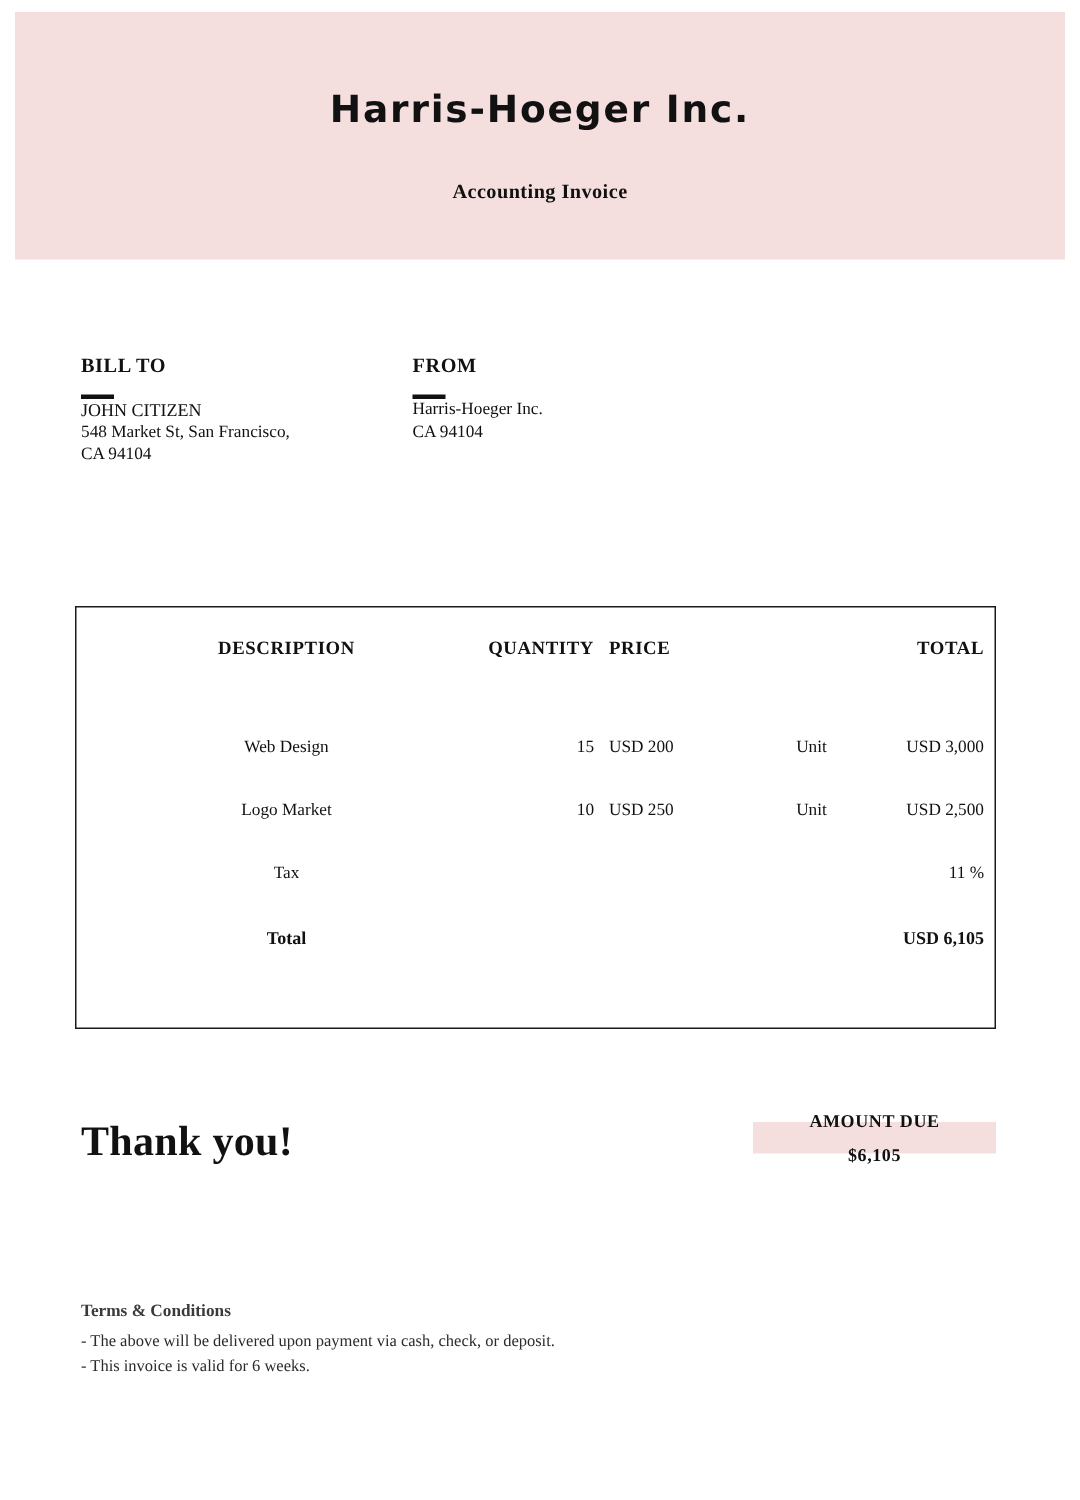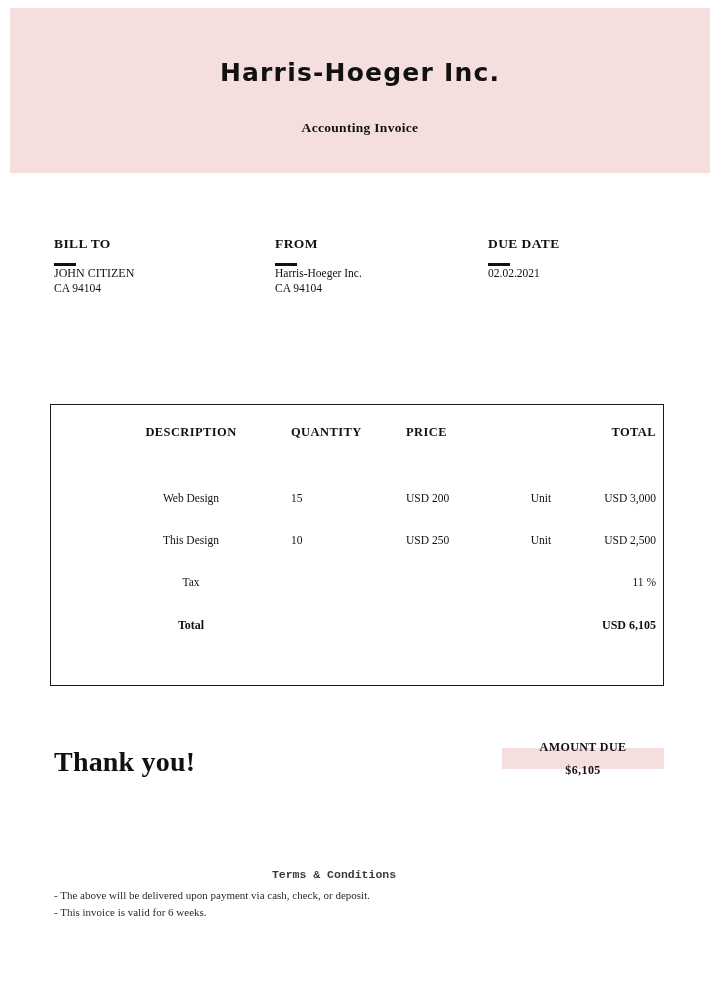--- a/index.html
+++ b/index.html
@@ -113,21 +113,21 @@
     width: 100%;
     height: 22px;
   }
   .t-head .cell,
   .t-row .cell {
     position: absolute;
     font-family: "Liberation Serif", serif;
     color: #111111;
   }
   .c-desc  { left: 55px;  width: 170px; text-align: center; }
-  .c-qty   { left: 240px; width: 105px; text-align: left; }
+  .c-qty   { left: 240px; width: 105px; text-align: right; }
   .c-price { left: 355px; width: 90px;  text-align: left; }
   .c-unit  { left: 455px; width: 70px;  text-align: center; }
   .c-total { left: 505px; width: 100px; text-align: right; }
 
   .t-head .cell {
     font-weight: bold;
     font-size: 12.5px;
     letter-spacing: 0.4px;
   }
   .t-row {
@@ -173,26 +173,25 @@
     flex-direction: column;
   }
   
   .terms {
     position: absolute;
     left: 44px;
     top: 860px;
     width: 560px;
   }
   .terms-title {
-    font-family: Liberation Mono, monospace;
+    font-family: Liberation Serif, serif;
     font-weight: bold;
     font-size: 11.5px;
     color: #3a3a3a;
     margin-bottom: 6px;
-    text-align: center;
   }
   .terms-line {
     font-family: "Liberation Serif", serif;
     font-size: 11px;
     line-height: 17px;
     color: #2b2b2b;
   }
 </style>
 </head>
 <body>
@@ -204,40 +203,34 @@
     <div class="doc-subtitle">Accounting Invoice</div>
   </div>
 
   <div class="meta">
 
     <div class="meta-col bill">
       <div class="meta-title">BILL TO</div>
       <div class="meta-rule"></div>
       <div class="meta-body">
         <div class="strong">JOHN CITIZEN</div>
+        <div>548 Market St, San Francisco,</div>
         <div>CA 94104</div>
       </div>
     </div>
 
     <div class="meta-col from">
       <div class="meta-title">FROM</div>
       <div class="meta-rule"></div>
       <div class="meta-body">
         <div>Harris-Hoeger Inc.</div>
         <div>CA 94104</div>
       </div>
     </div>
 
-    <div class="meta-col due">
-      <div class="meta-title">DUE DATE</div>
-      <div class="meta-rule"></div>
-      <div class="meta-body">
-        <div>02.02.2021</div>
-      </div>
-    </div>
 
   </div>
 
   <div class="table-box">
 
     <div class="t-head">
       <div class="cell c-desc">DESCRIPTION</div>
       <div class="cell c-qty">QUANTITY</div>
       <div class="cell c-price">PRICE</div>
       <div class="cell c-unit"></div>
@@ -246,21 +239,21 @@
 
     <div class="t-row r0">
       <div class="cell c-desc">Web Design</div>
       <div class="cell c-qty">15</div>
       <div class="cell c-price">USD 200</div>
       <div class="cell c-unit">Unit</div>
       <div class="cell c-total">USD 3,000</div>
     </div>
 
     <div class="t-row r1">
-      <div class="cell c-desc">This Design</div>
+      <div class="cell c-desc">Logo Market</div>
       <div class="cell c-qty">10</div>
       <div class="cell c-price">USD 250</div>
       <div class="cell c-unit">Unit</div>
       <div class="cell c-total">USD 2,500</div>
     </div>
 
     <div class="t-row r2">
       <div class="cell c-desc">Tax</div>
       <div class="cell c-qty"></div>
       <div class="cell c-price"></div>

